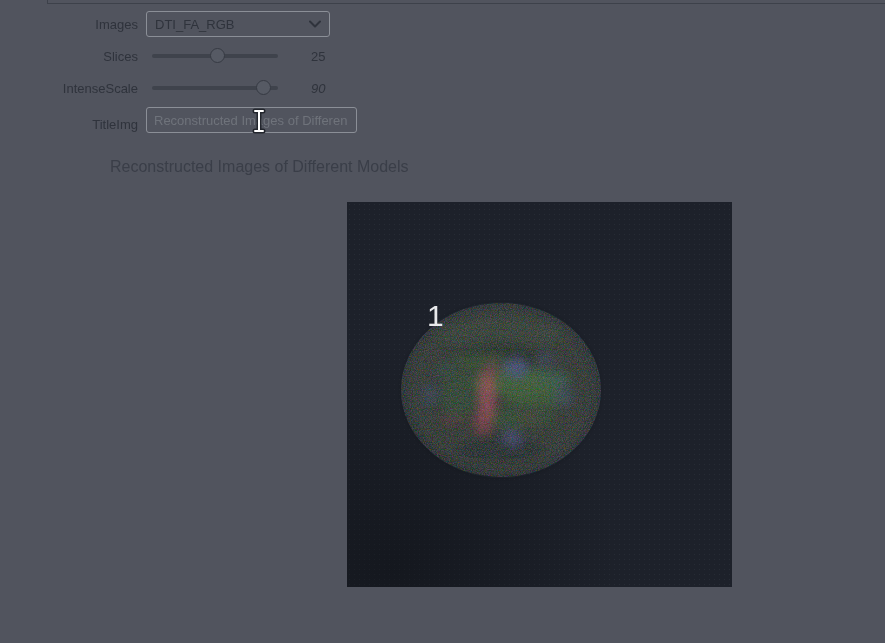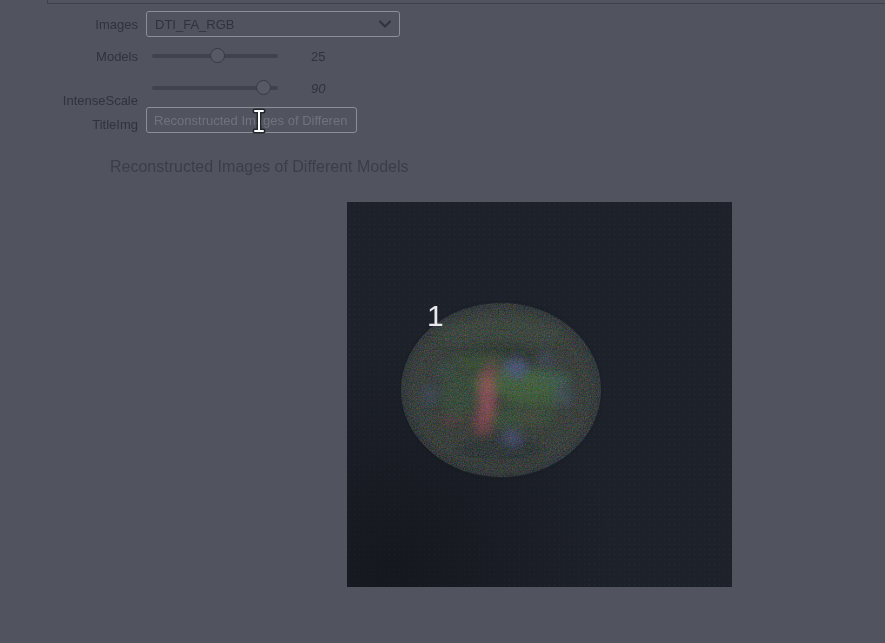--- a/index.html
+++ b/index.html
@@ -20,21 +20,21 @@
   }
 
   
   .form-label{
     left:0;width:138px;text-align:right;
     font-size:13px;color:#2f333c;line-height:13px;
   }
 
   
   #images-select{
-    left:146px;top:11px;width:254px;height:26px;
+    left:146px;top:11px;width:184px;height:26px;
     border:1px solid #8b8f97;border-radius:3px;
     box-sizing:border-box;
     display:flex;align-items:center;
     padding:0 8px;cursor:default;
   }
   #images-select .sel-text{
     flex:1;font-size:13px;color:#2f333c;
     white-space:nowrap;overflow:hidden;
   }
   #images-select svg{flex:0 0 auto;}
@@ -105,27 +105,27 @@
 <div class="abs form-label" style="top:18px;">Images</div>
 <div class="abs" id="images-select" role="listbox">
   <span class="sel-text">DTI_FA_RGB</span>
   <span style="display:flex;">
     <svg width="12" height="8" viewBox="0 0 12 8">
         <polyline points="1,1.5 6,6.5 11,1.5" fill="none" stroke="#2f333c" stroke-width="2" stroke-linecap="round" stroke-linejoin="round"></polyline>
       </svg>
   </span>
 </div>
 
-<div class="abs form-label" style="top:50px;">Models</div>
+<div class="abs form-label" style="top:50px;">Slices</div>
 <div class="abs slider-track" style="top:54px;">
   <div class="slider-thumb" style="left:58px;"></div>
 </div>
 <div class="abs slider-value" style="top:50px;">25</div>
 
-<div class="abs form-label" style="top:94px;">IntenseScale</div>
+<div class="abs form-label" style="top:82px;">IntenseScale</div>
 <div class="abs slider-track" style="top:86px;">
   <div class="slider-thumb" style="left:104px;"></div>
 </div>
 <div class="abs slider-value" style="top:82px;font-style:italic;">90</div>
 
 <div class="abs form-label" style="top:118px;">TitleImg</div>
 <input class="abs" id="titleimg-input" type="text" value="Reconstructed Images of Differen" style="">
 
 <div class="abs" id="text-cursor">
   <svg width="16" height="26" viewBox="0 0 16 26">

